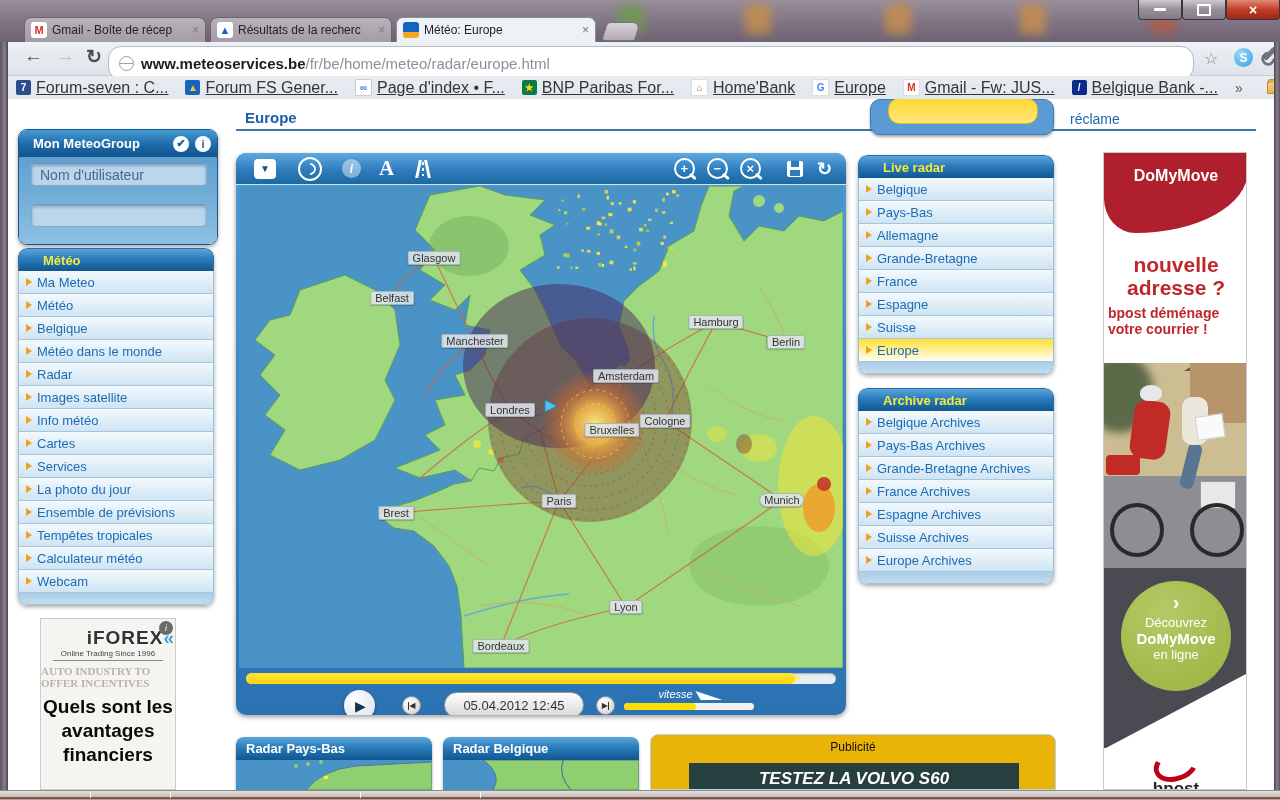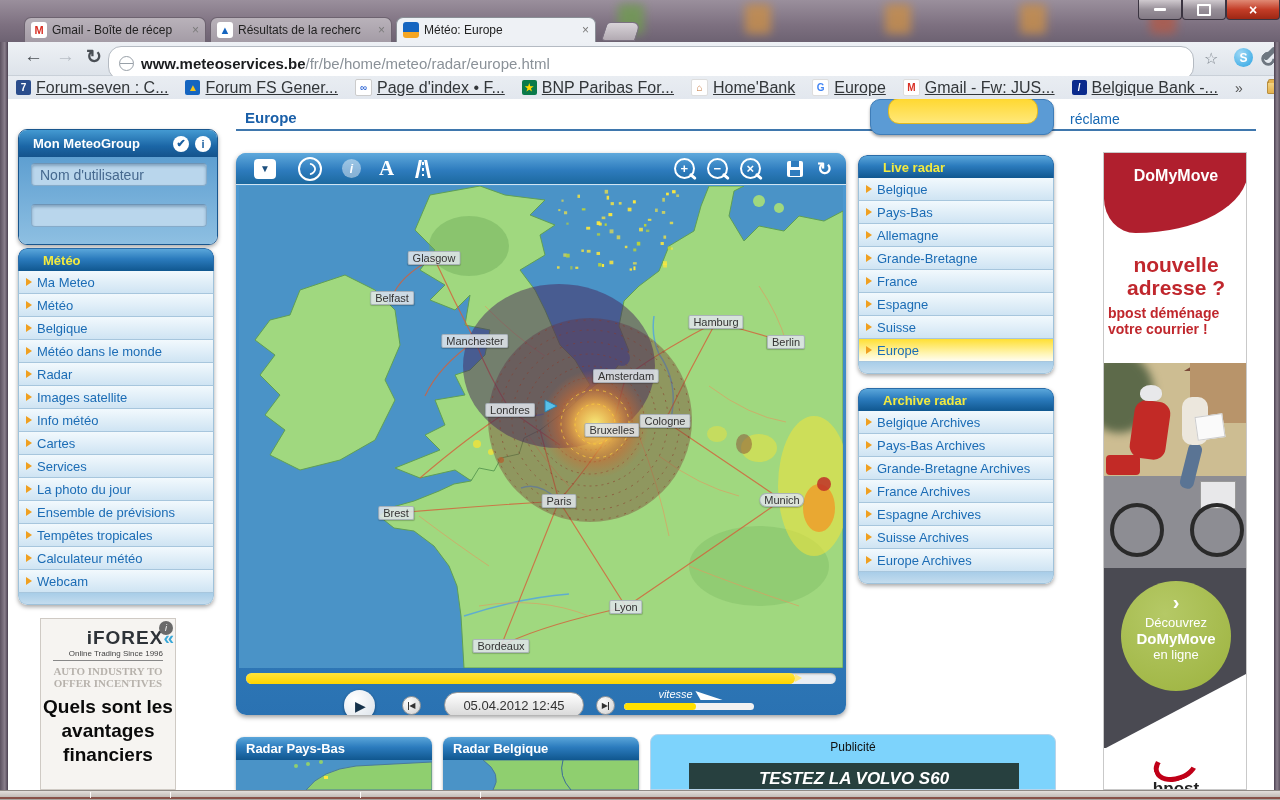--- a/index.html
+++ b/index.html
@@ -194,33 +194,33 @@
   .gcircle .l3{font-size:13px;}
   .bpost{position:absolute;left:0;top:596px;width:144px;text-align:center;}
   .bpost .swoosh{display:inline-block;width:36px;height:22px;border:5px solid #c00018;
     border-top-color:transparent;border-right-color:transparent;border-radius:50%;transform:rotate(-20deg);}
   .bpost .bt{font-size:17px;font-weight:bold;color:#222;margin-top:-6px;}
   
   .iforex{position:absolute;left:32px;top:519px;width:136px;height:172px;background:#f6f4f1;
     border:1px solid #cfcac4;box-sizing:border-box;overflow:hidden;}
   .iforex .logo{margin-top:8px;text-align:right;font-size:19px;font-weight:bold;color:#2e3338;letter-spacing:1px;}
   .iforex .logo .lt{color:#39a8d8;}
-  .iforex .tag{text-align:right;font-size:8px;color:#444;border-bottom:1px solid #888;
+  .iforex .tag{text-align:center;font-size:8px;color:#444;border-bottom:1px solid #888;
     width:110px;margin:0 auto;padding-bottom:2px;}
-  .iforex .ghost{text-align:center;font-family:"Liberation Serif",serif;font-weight:bold;
+  .iforex .ghost{font-family:"Liberation Serif",serif;font-weight:bold;
     font-size:11px;color:#6a6258;opacity:.45;margin-top:4px;}
   .iforex .head{margin-top:6px;text-align:center;font-size:19px;font-weight:bold;color:#0a0a0a;line-height:1.25;}
   .iforex .inf{position:absolute;right:2px;top:2px;width:14px;height:14px;border-radius:50%;
     background:#6a6a6a;color:#fff;font-size:9px;font-style:italic;display:flex;align-items:center;justify-content:center;}
   
   .thumb{position:absolute;top:638px;width:196px;height:53px;border-radius:8px 8px 0 0;overflow:hidden;
     box-shadow:0 1px 3px rgba(0,0,0,.35);}
   .thumb .hd{height:23px;background:linear-gradient(#5aa6da,#2b7bbd 45%,#10578f);color:#fff;
     font-size:13px;font-weight:bold;line-height:23px;padding-left:10px;}
-  .pub{position:absolute;left:642px;top:635px;width:406px;height:56px;background:#7dd3fc;
+  .pub{position:absolute;left:642px;top:635px;width:406px;height:56px;background:#eab308;
     border:1px solid #b8d4ea;border-radius:8px 8px 0 0;box-sizing:border-box;overflow:hidden;}
   .pub .lab{text-align:center;font-size:12px;color:#111;margin-top:5px;}
   .pub .volvo{position:absolute;left:38px;top:28px;width:330px;height:40px;background:#27403f;
     color:#fff;font-weight:bold;font-style:italic;font-size:17px;text-align:center;padding-top:6px;box-sizing:border-box;}
 </style>
 </head>
 <body>
 
 <div id="screen">
 

